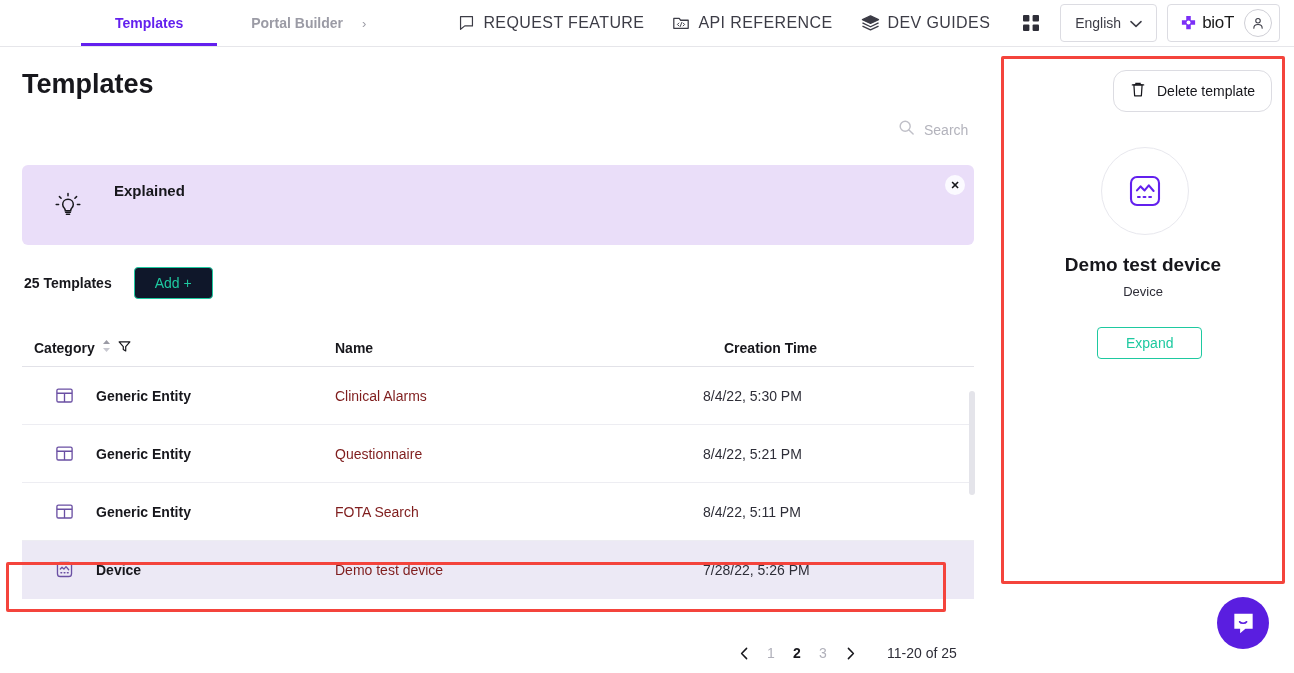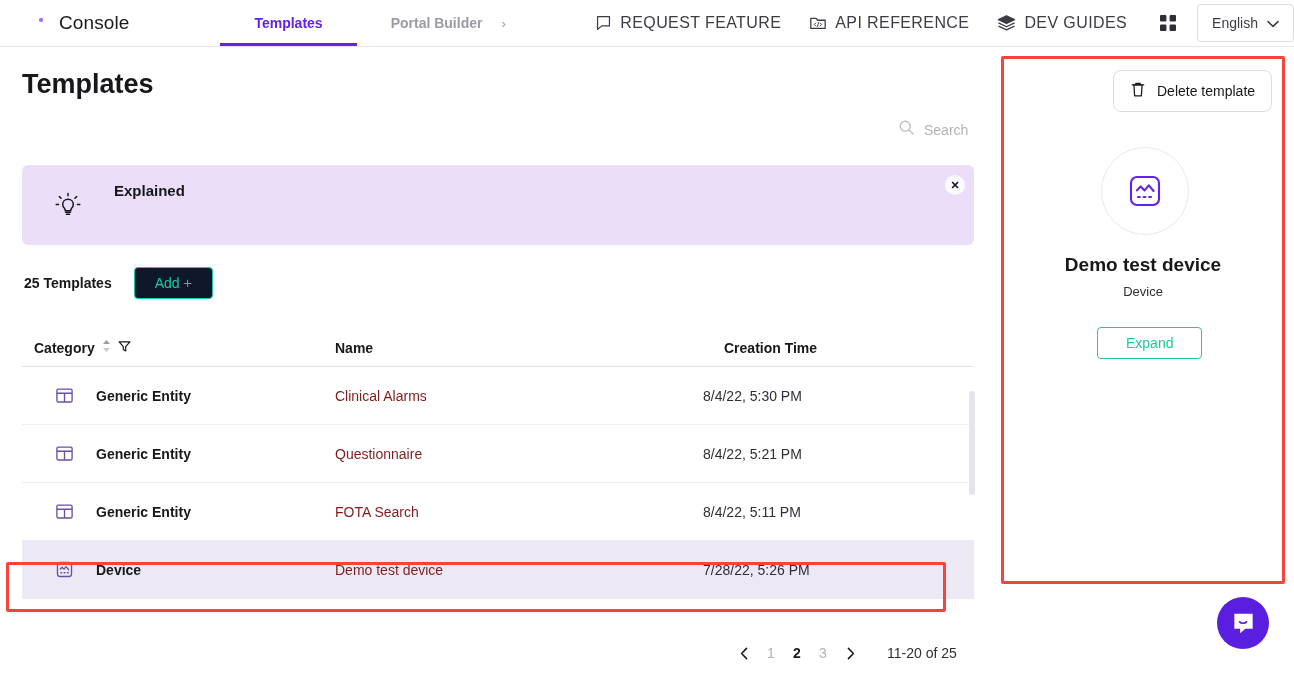--- a/index.html
+++ b/index.html
@@ -177,21 +177,21 @@
 
   
   .rpanel {
     position: absolute; top: 56px; left: 1001px;
     width: 284px; height: 528px;
     background: #fff; border: 3px solid #f4443c; border-radius: 2px;
   }
   .del-btn {
     position: absolute; top: 11px; left: 109px;
     display: flex; align-items: center; gap: 11px;
-    padding: 10px 16px; border: 1px solid #dcdce2; border-radius: 8px;
+    padding: 10px 16px; border: 1px solid #dcdce2; border-radius: 13px;
     background: #fff; font-family: inherit; font-size: 14px;
     color: #17171c; cursor: pointer; white-space: nowrap;
   }
   .tpl-circle {
     position: absolute; top: 88px; left: 97px;
     width: 88px; height: 88px; border-radius: 50%;
     border: 1px solid #e8e8ee; display: flex;
     align-items: center; justify-content: center;
   }
   .tpl-name {
@@ -214,29 +214,20 @@
     width: 52px; height: 52px; border-radius: 50%;
     background: #5a1ee0; display: flex;
     align-items: center; justify-content: center; cursor: pointer;
   }
 </style>
 </head>
 <body>
 
 <div class="topnav">
 
-  <div class="brand">
-    <span>
-      <svg class="brand-logo" viewBox="0 0 24 24">
-        <path d="M12 2a10 10 0 1 0 0 20 10 10 0 0 1 0-20z" fill="#6320ee"></path>
-        <circle cx="14.2" cy="8.6" r="2.3" fill="#a46bff"></circle>
-      </svg>
-    </span>
-    <span class="brand-name">Console</span>
-  </div>
 
   <div class="nav-tabs">
     <div class="nav-tab active">
       <span>Templates</span>
     </div>
     <div class="nav-tab">
       <span>Portal Builder</span>
       <span class="chev">›</span>
     </div>
   </div>
@@ -284,20 +275,35 @@
 
     <div class="lang-box">
       <span>English</span>
       <span>
         <svg width="12" height="8" viewBox="0 0 12 8" fill="none" stroke="#3c3c46" stroke-width="1.5">
           <path d="M1 1.6 6 6.4 11 1.6" stroke-linecap="round" stroke-linejoin="round"></path>
         </svg>
       </span>
     </div>
 
+    <div class="acct-box">
+      <span class="biot-logo">
+        <svg width="17" height="17" viewBox="0 0 18 18">
+          <path d="M6.6 1h4.8v4.6H16v4.8h-4.6V15H6.6v-4.6H2V5.6h4.6z" fill="#7b2ff7"></path>
+          <circle cx="9" cy="8" r="2.1" fill="#ffffff"></circle>
+        </svg>
+        <span class="biot-word">bioT</span>
+      </span>
+      <span class="avatar-circle">
+        <svg width="15" height="15" viewBox="0 0 18 18" fill="none" stroke="#3c3c46" stroke-width="1.3">
+          <circle cx="8.4" cy="5.6" r="2.7"></circle>
+          <path d="M3.4 14.6c0-2.8 2.2-4.4 5-4.4s5 1.6 5 4.4" stroke-linecap="round"></path>
+        </svg>
+      </span>
+    </div>
 
   </div>
 </div>
 
 <div class="main">
 
   <div class="page-title">Templates</div>
 
   <div class="search-box">
     <span>

